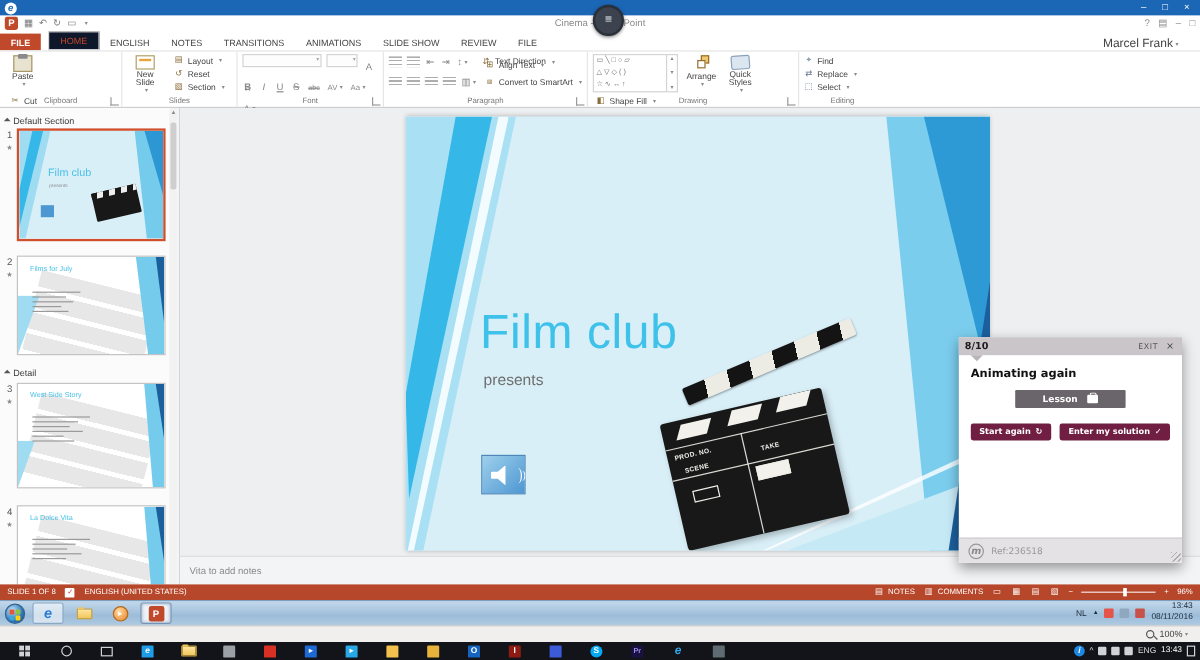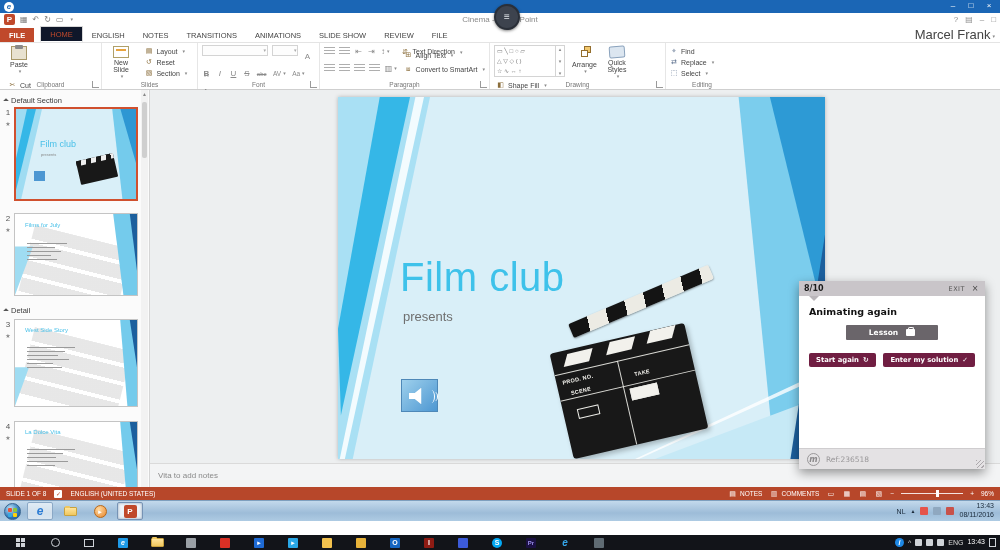--- a/index.html
+++ b/index.html
@@ -25,21 +25,21 @@
   .appctl{margin-left:auto;display:flex;gap:7px;font-size:8px;color:#8a8a8a;z-index:2}
 
   
   .fab{left:494px;top:4px;width:26px;height:26px;border-radius:50%;background:#3D434E;border:2px solid #2A2F38;box-shadow:0 1px 3px rgba(0,0,0,.5);color:#dfe3e8;font-size:10px;text-align:center;line-height:22px;z-index:60}
 
   
   .tabs{left:0;top:27px;width:1000px;height:15px;background:#fff;display:flex;align-items:flex-end;font-size:7.5px;color:#444}
   .tab{padding:3px 9px 2px}
   .tab.file{background:#C0492B;color:#fff;font-weight:bold;margin-right:6px}
   .tab.on{color:#C0492B;background:#0f172a;border:1px solid #D8D8D8;border-bottom:1px solid #fff}
-  .useracct{margin-left:auto;padding-right:5px;font-size:13px;color:#444}
+  .useracct{margin-left:auto;padding-right:18px;font-size:10px;color:#444}
   .dd::after{content:"▾";font-size:5px;color:#8a8a8a;margin-left:2px;vertical-align:1px}
 
   
   .ribbon{left:0;top:42px;width:1000px;height:48px;background:#fff;border-top:1px solid #E4E4E4;border-bottom:1px solid #CFCFCF;display:flex}
   .grp{position:relative;height:100%;border-right:1px solid #E6E6E6;padding:2px 4px 12px}
   .glabel{position:absolute;bottom:1px;left:0;right:0;text-align:center;font-size:6.5px;color:#777}
   .launch{position:absolute;bottom:1px;right:2px;width:7px;height:7px;border-left:1px solid #9a9a9a;border-bottom:1px solid #9a9a9a;font-size:5px;color:#9a9a9a}
   .bigbtn{display:inline-flex;flex-direction:column;align-items:center;justify-content:flex-start;width:30px;height:34px;font-size:7px;color:#444;text-align:center;vertical-align:top}
   .bigbtn .bi{width:16px;height:14px;margin:1px 0}
   .smallcol{display:inline-flex;flex-direction:column;justify-content:space-between;height:34px;vertical-align:top;padding:1px 0}
@@ -600,20 +600,24 @@
       <span class="tico" style="background:#E5544B"></span>
       <span class="tico" style="background:#8FA8C0"></span>
       <span class="tico" style="background:#C8524A"></span>
       <span class="w7clock">
         <div>13:43</div>
         <div>08/11/2016</div>
       </span>
     </span>
   </div>
 
+  <div class="a iestat">
+    <span class="mag"></span>
+    <span class="dd">100%</span>
+  </div>
 
   <div class="a w10">
     <span class="slot">
         <span class="start10">
           <i></i>
           <i></i>
           <i></i>
           <i></i>
         </span>
       </span>

